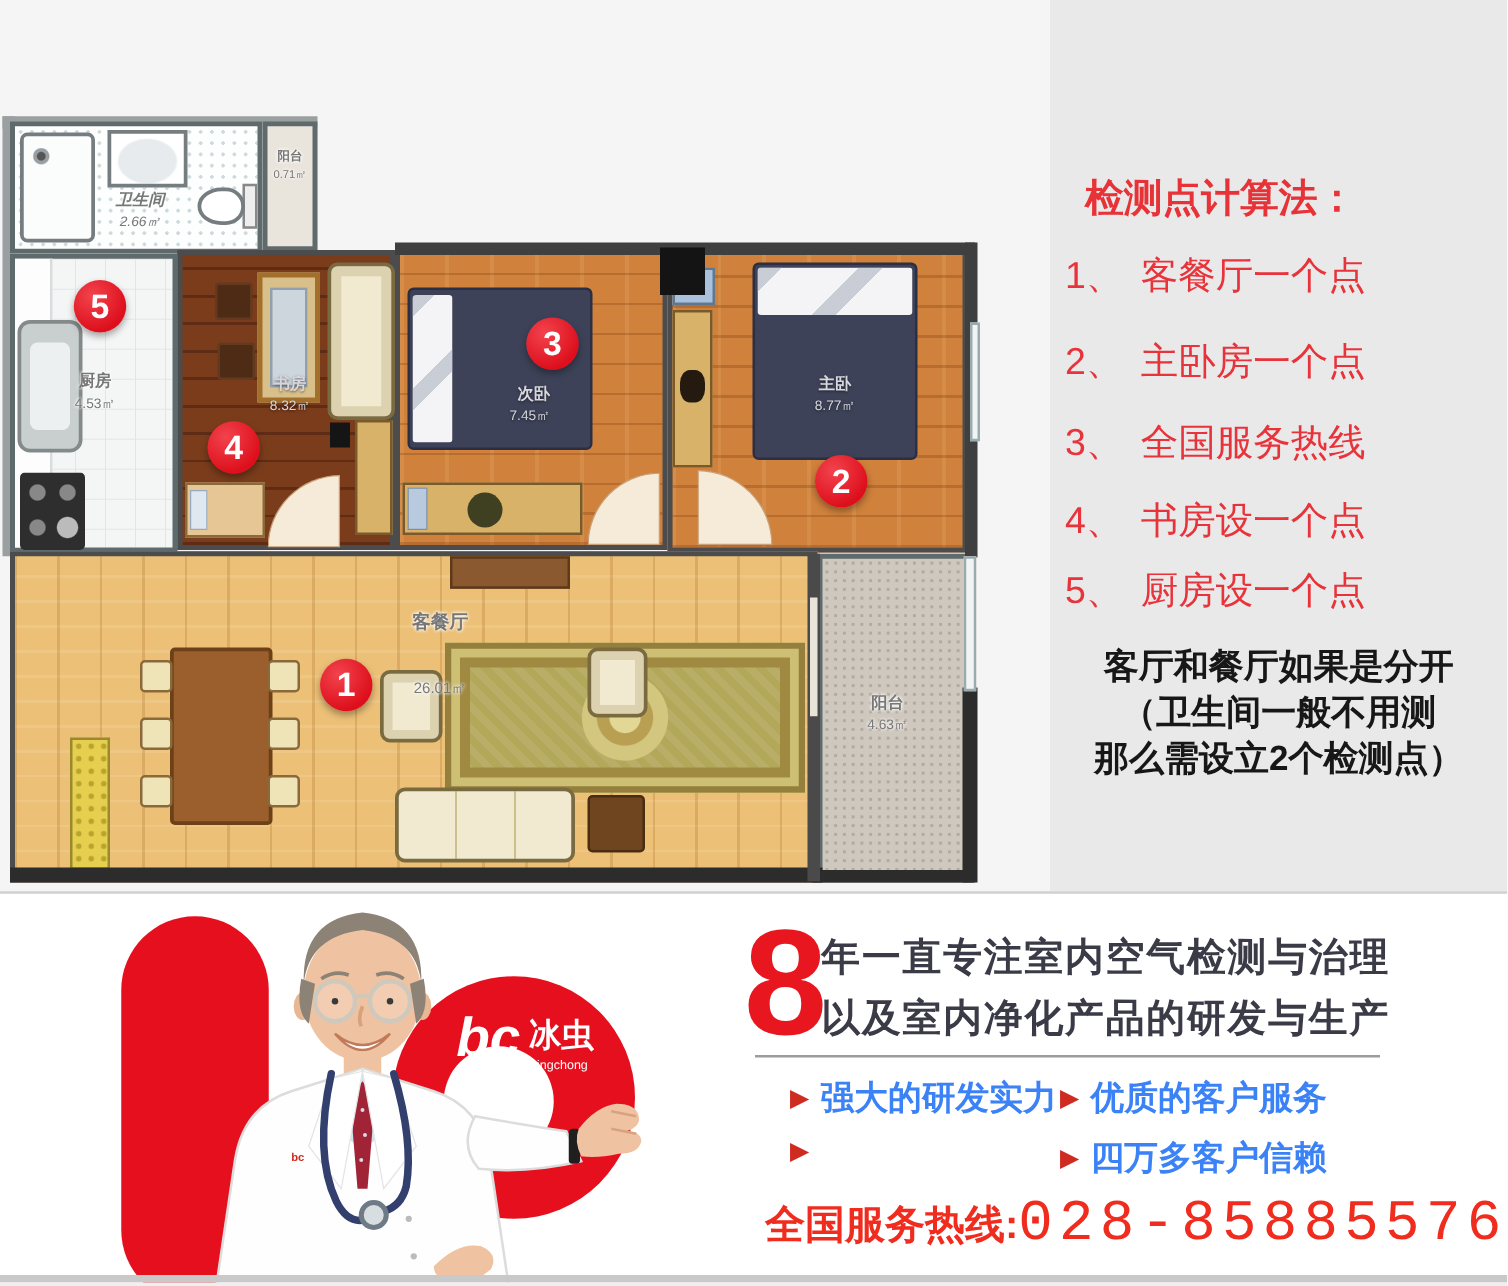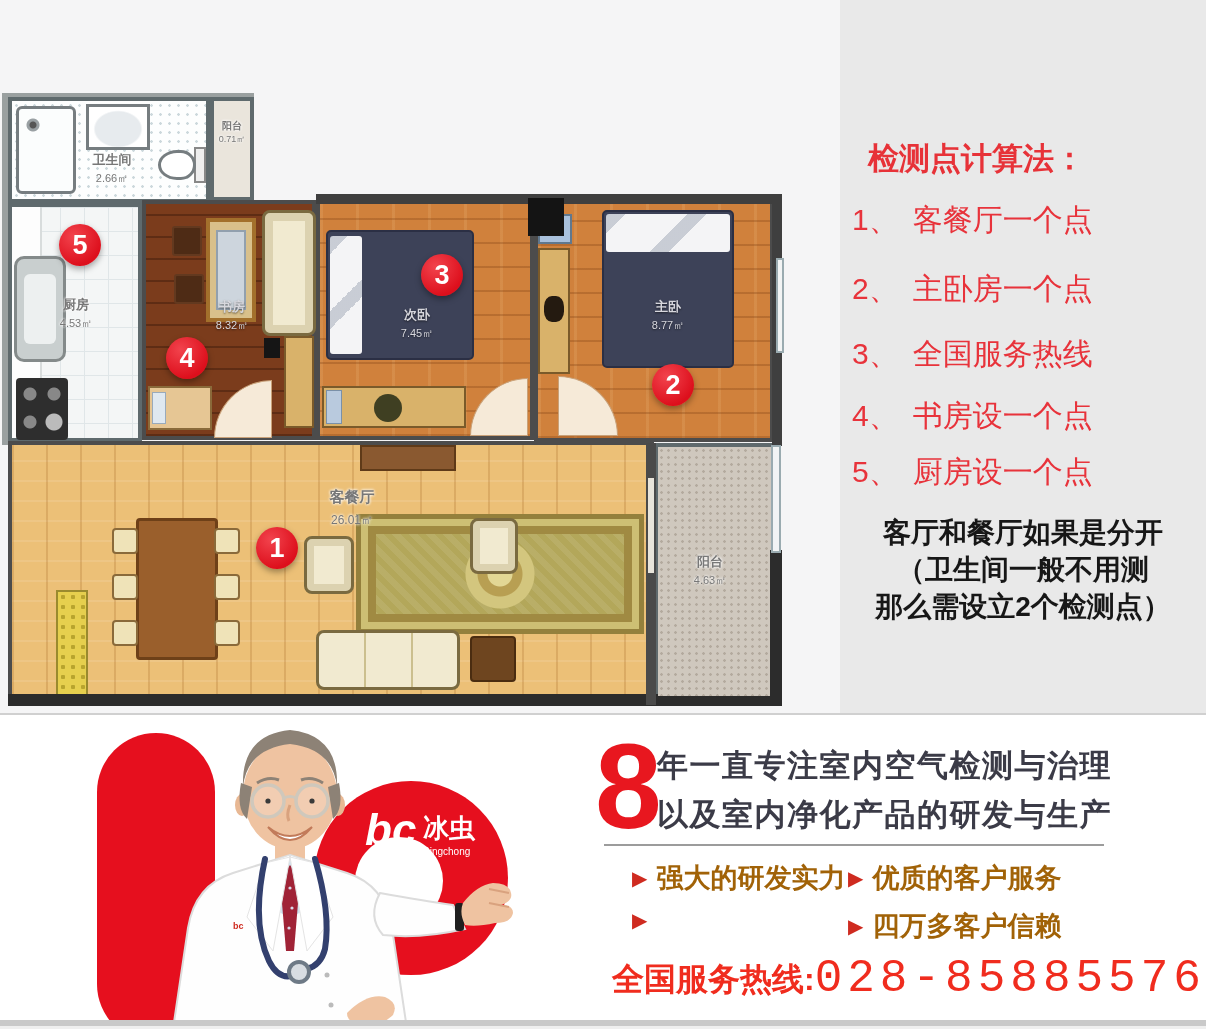--- a/index.html
+++ b/index.html
@@ -32,21 +32,21 @@
   .pillow{background:#f4f4f6;border-radius:3px;background-image:linear-gradient(135deg,rgba(190,195,205,.8) 0 12%,transparent 12% 50%,rgba(190,195,205,.8) 50% 62%,transparent 62%);}
   .chair{background:#efe3b8;border:2px solid #8a6a3a;border-radius:4px;}
 
   
   .room-label{width:96px;text-align:center;color:#777;font-weight:bold;
               text-shadow:0 0 3px #fff,0 0 3px #fff;line-height:1.5;}
   .room-label .nm{font-size:13px;}
   .room-label .ar{font-size:11px;font-weight:normal;}
   .label-onbed{color:#d7d7dd;text-shadow:0 1px 2px rgba(0,0,0,.55);}
   .label-big .nm{font-size:15px;font-family:Liberation Mono, monospace;}
-  .label-big .ar{font-size:12px;}
+  .label-big .ar{font-size:12px;margin-top:30px;}
   .label-tiny .nm{font-size:10px;}
   .label-tiny .ar{font-size:9px;}
 
   
   .marker{width:42px;height:42px;border-radius:50%;
           background:radial-gradient(circle at 35% 30%,#f2434d,#dd0f1c 72%);
           color:#fff;font-size:27px;font-weight:bold;display:flex;align-items:center;justify-content:center;
           box-shadow:0 3px 6px rgba(0,0,0,.35);}
 
   
@@ -55,21 +55,21 @@
   .panel-item .num{margin-right:14px;}
   .panel-note{left:840px;top:514px;width:366px;text-align:center;color:#171717;
               font-size:28px;font-weight:bold;line-height:37px;}
 
   
   .big8{left:595px;top:726px;font-size:120px;line-height:1;font-weight:bold;color:#e8171f;}
   .headline{left:657px;font-size:31px;font-weight:bold;color:#3b3b47;letter-spacing:1.5px;}
   .divider{left:604px;top:844px;width:500px;height:2px;background:#9c9c9c;}
   .feature{display:flex;align-items:center;}
   .feature .tri{color:#cf2b20;font-size:20px;margin-right:9px;}
-  .feature .txt{font-size:27px;font-weight:bold;color:#a16207;font-family:Liberation Mono, monospace;}
+  .feature .txt{font-size:27px;font-weight:bold;color:#3b82f6;font-family:Liberation Mono, monospace;}
   .hotline{left:612px;top:956px;display:flex;align-items:flex-end;color:#f02c1e;}
   .hotline .lab{font-size:32px;font-weight:bold;line-height:46px;}
   .hotline .num{font-size:46px;font-weight:normal;letter-spacing:5px;line-height:46px;font-family:Liberation Mono, monospace;}
   svg text{font-family:"Liberation Sans",sans-serif;}
 </style>
 </head>
 <body>
 
 <div class="page">
 
@@ -77,21 +77,21 @@
   <div class="abs panel-bg"></div>
 
   <div class="abs" style="left:2px;top:93px;width:252px;height:10px;background:#9aa0a0;"></div>
   <div class="abs" style="left:2px;top:93px;width:10px;height:352px;background:#9aa0a0;"></div>
 
   <div class="abs tile-dots room-gray" style="left:8px;top:97px;width:202px;height:106px;"></div>
   <div class="abs" style="left:16px;top:106px;width:60px;height:88px;background:#fbfdfd;border:3px solid #767d80;border-radius:6px;background-image:radial-gradient(circle at 14px 16px,#555 3px,#99a0a3 4px 6px,transparent 7px);"></div>
   <div class="abs" style="left:86px;top:104px;width:64px;height:46px;background:#fff;border:3px solid #767d80;background-image:radial-gradient(ellipse at 50% 55%,#e7ebee 0 55%,transparent 60%);"></div>
   <div class="abs" style="left:194px;top:147px;width:12px;height:36px;background:#eee;border:2px solid #888;"></div>
   <div class="abs" style="left:158px;top:150px;width:38px;height:30px;background:#fff;border:3px solid #767d80;border-radius:50% 40% 40% 50% / 50% 50% 50% 50%;"></div>
-  <div class="abs room-label" style="left:64px;top:150px;">
+  <div class="abs room-label" style="left:64px;top:150px;font-style:italic;">
     <div class="nm">卫生间</div>
     <div class="ar">2.66㎡</div>
   </div>
 
   <div class="abs room-gray" style="left:210px;top:97px;width:44px;height:104px;background:#eae5dc;"></div>
   <div class="abs room-label label-tiny" style="left:184px;top:118px;">
     <div class="nm">阳台</div>
     <div class="ar">0.71㎡</div>
   </div>
 
@@ -121,21 +121,21 @@
     <div class="ar">8.32㎡</div>
   </div>
 
   <div class="abs wood-orange room" style="left:316px;top:200px;width:218px;height:240px;"></div>
   <div class="abs bed-navy" style="left:326px;top:230px;width:148px;height:130px;"></div>
   <div class="abs pillow" style="left:330px;top:236px;width:32px;height:118px;"></div>
   <div class="abs furn-tan" style="left:322px;top:386px;width:144px;height:42px;"></div>
   <div class="abs" style="left:374px;top:394px;width:28px;height:28px;background:#3f3f22;border-radius:50%;"></div>
   <div class="abs" style="left:326px;top:390px;width:16px;height:34px;background:#b9cade;border:1px solid #7a90a8;"></div>
   <div class="abs door" style="left:470px;top:378px;width:58px;height:58px;border-radius:100% 0 0 0;"></div>
-  <div class="abs room-label label-onbed" style="left:369px;top:305px;">
+  <div class="abs room-label label-onbed" style="left:344px;top:305px;text-align:right;">
     <div class="nm">次卧</div>
     <div class="ar">7.45㎡</div>
   </div>
 
   <div class="abs wood-orange room" style="left:534px;top:196px;width:240px;height:246px;"></div>
   <div class="abs" style="left:538px;top:214px;width:34px;height:30px;background:#a9c1dc;border:2px solid #60788e;"></div>
   <div class="abs furn-tan" style="left:538px;top:248px;width:32px;height:126px;"></div>
   <div class="abs" style="left:544px;top:296px;width:20px;height:26px;background:#241a10;border-radius:40%;"></div>
   <div class="abs bed-navy" style="left:602px;top:210px;width:132px;height:158px;"></div>
   <div class="abs pillow" style="left:606px;top:214px;width:124px;height:38px;"></div>

